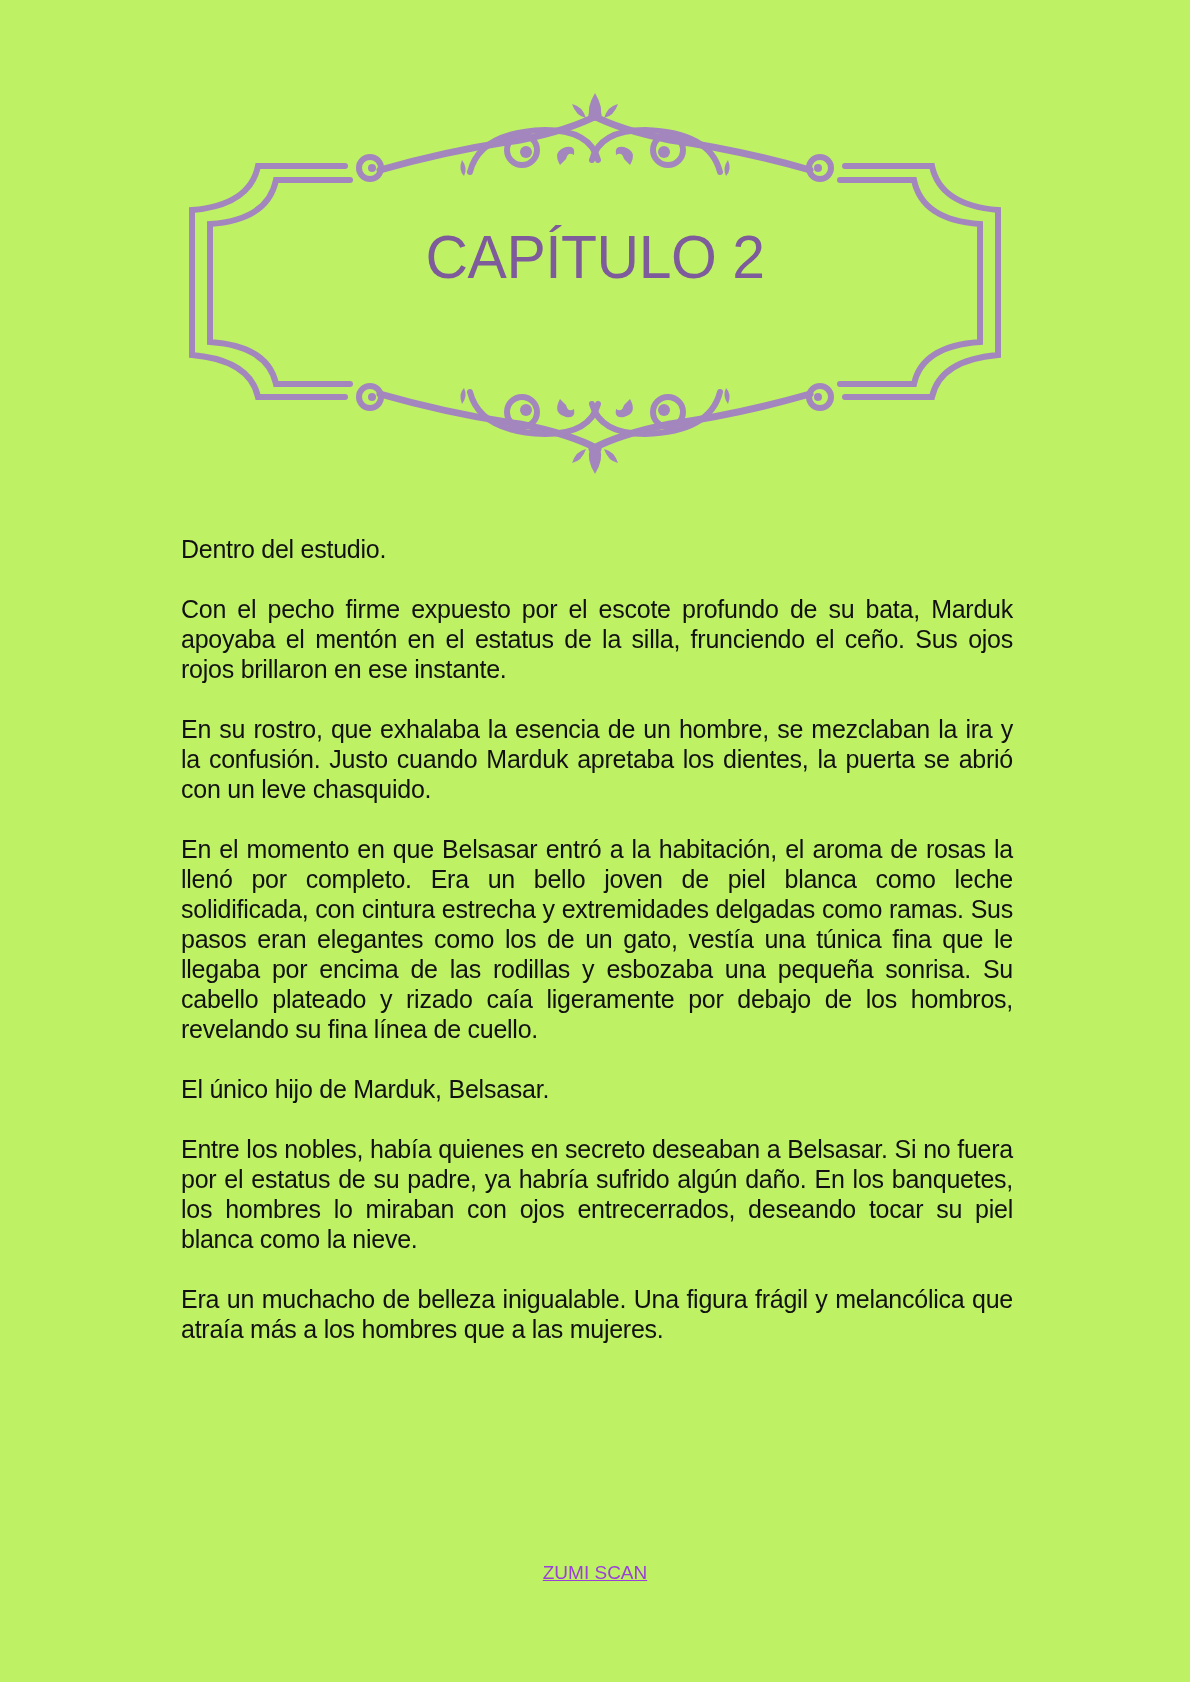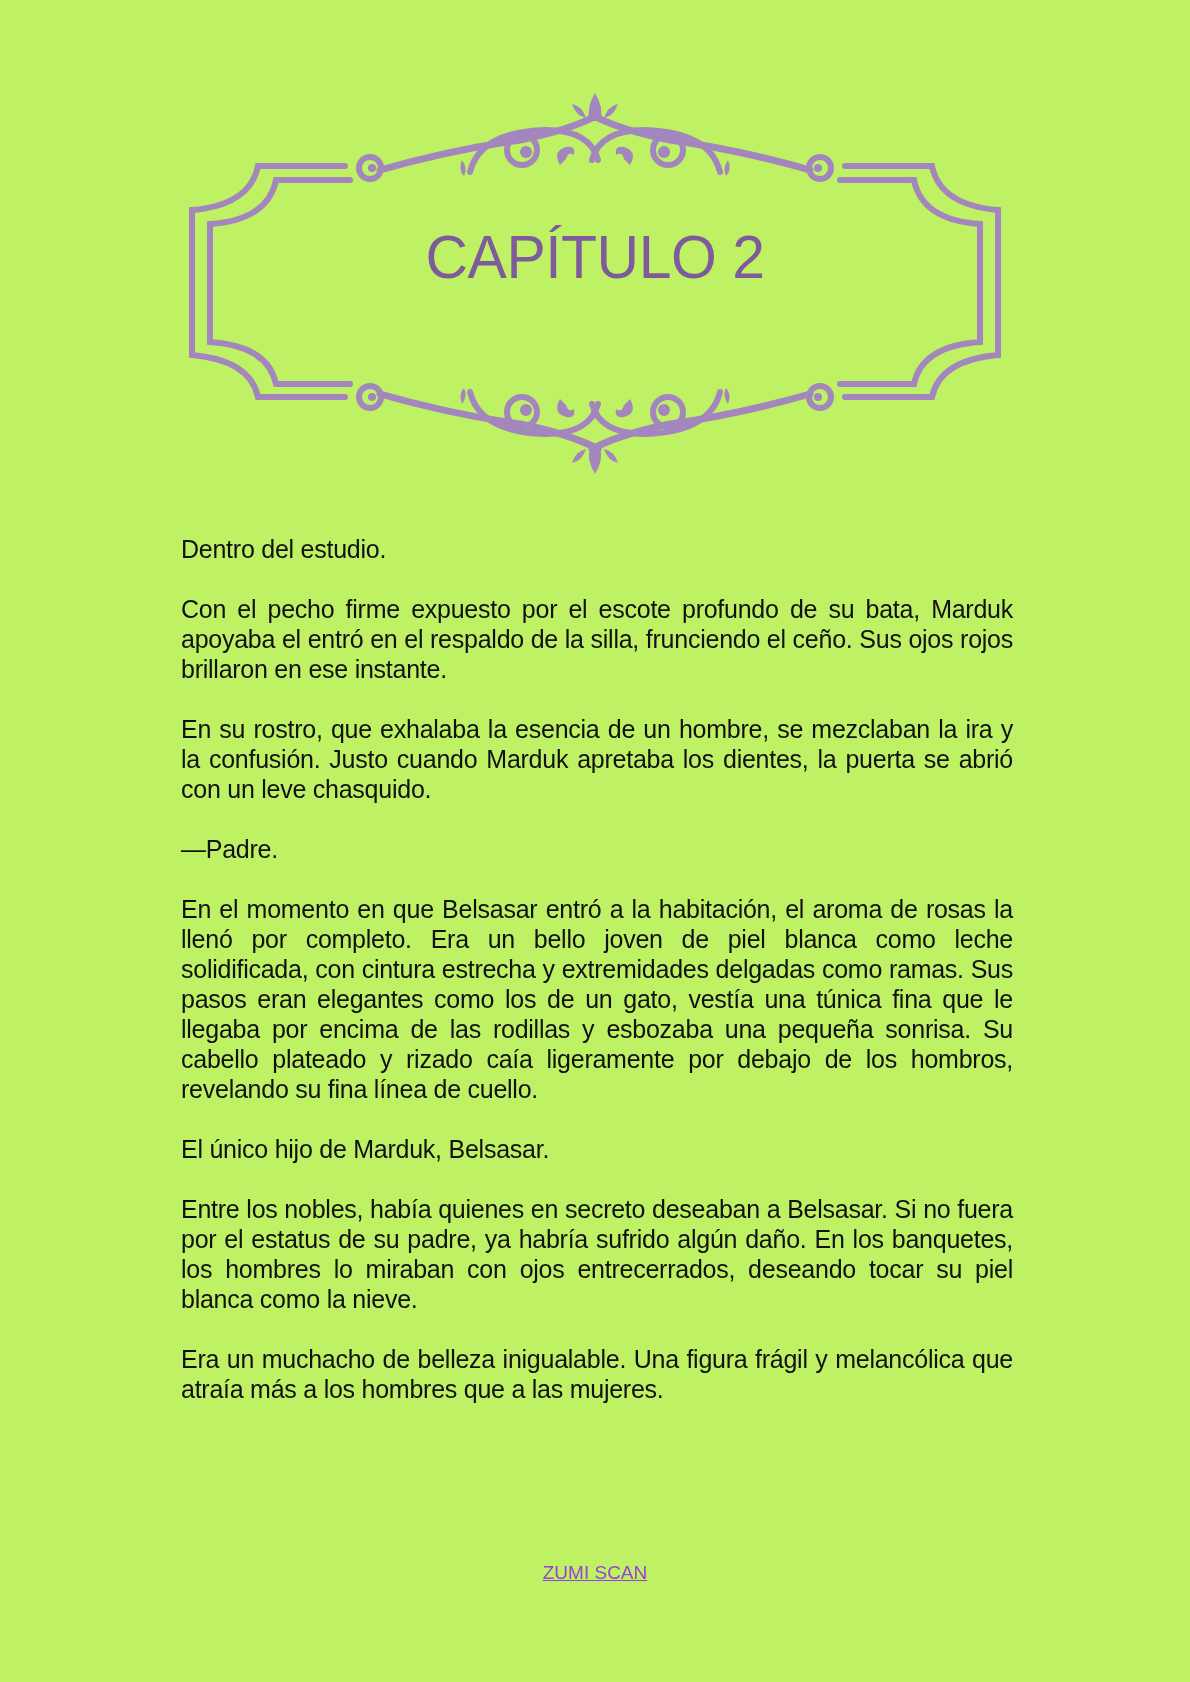--- a/index.html
+++ b/index.html
@@ -92,23 +92,22 @@
       <path d="M728 160 q-6 8 -2 16 q6 -6 2 -16 z"></path>
       <path d="M462 404 q6 -8 2 -16 q-6 6 -2 16 z"></path>
       <path d="M728 404 q-6 -8 -2 -16 q6 6 2 16 z"></path>
     </g>
   </svg>
 
   <div class="chapter-title">CAPÍTULO 2</div>
 
   <div class="body-text">
     <p>Dentro del estudio.</p>
-    <p>Con el pecho firme expuesto por el escote profundo de su bata, Marduk apoyaba el entró en el respaldo de la silla, frunciendo el ceño. Sus ojos rojos brillaron en ese instante.</p>
+    <p>Con el pecho firme expuesto por el escote profundo de su bata, Marduk apoyaba el mentón en el estatus de la silla, frunciendo el ceño. Sus ojos rojos brillaron en ese instante.</p>
     <p>En su rostro, que exhalaba la esencia de un hombre, se mezclaban la ira y la confusión. Justo cuando Marduk apretaba los dientes, la puerta se abrió con un leve chasquido.</p>
-    <p>—Padre.</p>
     <p>En el momento en que Belsasar entró a la habitación, el aroma de rosas la llenó por completo. Era un bello joven de piel blanca como leche solidificada, con cintura estrecha y extremidades delgadas como ramas. Sus pasos eran elegantes como los de un gato, vestía una túnica fina que le llegaba por encima de las rodillas y esbozaba una pequeña sonrisa. Su cabello plateado y rizado caía ligeramente por debajo de los hombros, revelando su fina línea de cuello.</p>
     <p>El único hijo de Marduk, Belsasar.</p>
     <p>Entre los nobles, había quienes en secreto deseaban a Belsasar. Si no fuera por el estatus de su padre, ya habría sufrido algún daño. En los banquetes, los hombres lo miraban con ojos entrecerrados, deseando tocar su piel blanca como la nieve.</p>
     <p>Era un muchacho de belleza inigualable. Una figura frágil y melancólica que atraía más a los hombres que a las mujeres.</p>
   </div>
 
   <div class="footer">ZUMI SCAN</div>
 </div>
 
 </body></html>

